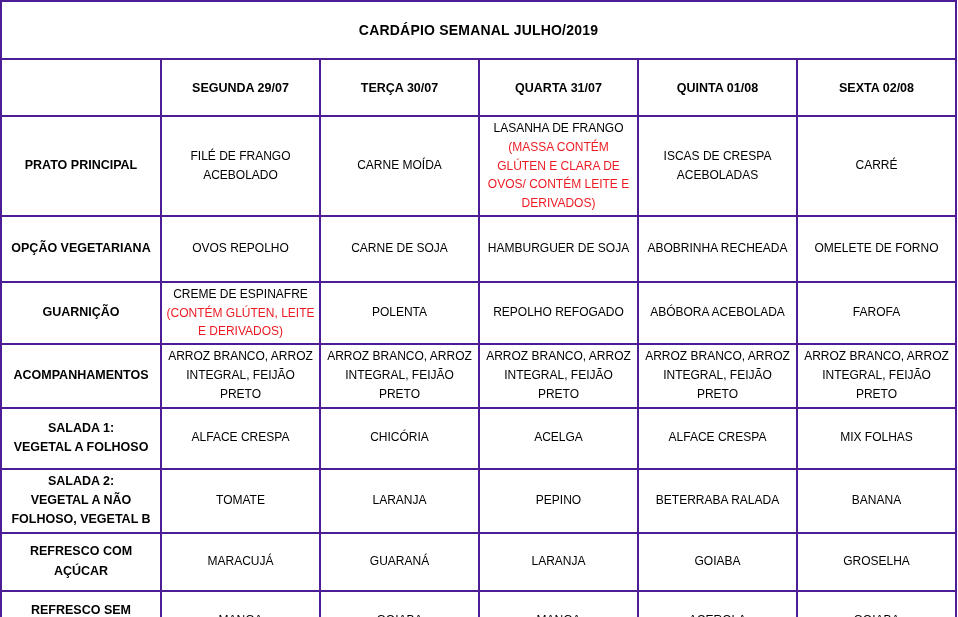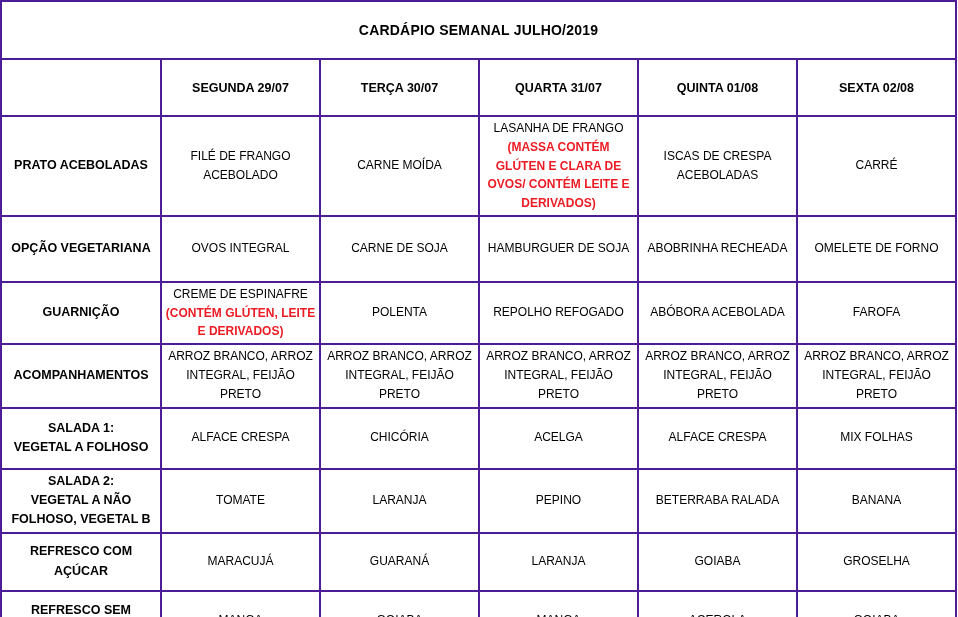--- a/index.html
+++ b/index.html
@@ -52,21 +52,21 @@
     font-weight: normal;
     font-size: 12px;
     line-height: 1.6;
     margin-top: 44px;
   }
   span.dish {
     display: inline;
   }
   span.note {
     display: block;
-    font-weight: bold;
+    font-weight: normal;
     line-height: 1.55;
   }
   tr.bottom-row td { border-bottom-width: 3px; }
 </style>
 </head>
 <body>
 
 <div class="page">
   <table class="menu">
     <colgroup>
@@ -86,34 +86,34 @@
     <tr style="height:57px;">
       <th class="day-header"></th>
       <th class="day-header">SEGUNDA 29/07</th>
       <th class="day-header">TERÇA 30/07</th>
       <th class="day-header">QUARTA 31/07</th>
       <th class="day-header">QUINTA 01/08</th>
       <th class="day-header">SEXTA 02/08</th>
     </tr>
 
     <tr style="height:81px;">
-      <td class="row-label">PRATO ACEBOLADAS</td>
+      <td class="row-label">PRATO PRINCIPAL</td>
       <td class="menu-cell"><span class="dish">FILÉ DE FRANGO ACEBOLADO</span></td>
       <td class="menu-cell"><span class="dish">CARNE MOÍDA</span></td>
       <td class="menu-cell">
         <span class="dish">LASANHA DE FRANGO</span>
         <span class="note" style="color: rgb(237, 28, 36);">(MASSA CONTÉM GLÚTEN E CLARA DE OVOS/ CONTÉM LEITE E DERIVADOS)</span>
       </td>
       <td class="menu-cell"><span class="dish">ISCAS DE CRESPA ACEBOLADAS</span></td>
       <td class="menu-cell"><span class="dish">CARRÉ</span></td>
     </tr>
 
     <tr style="height:66px;">
       <td class="row-label">OPÇÃO VEGETARIANA</td>
-      <td class="menu-cell"><span class="dish">OVOS INTEGRAL</span></td>
+      <td class="menu-cell"><span class="dish">OVOS REPOLHO</span></td>
       <td class="menu-cell"><span class="dish">CARNE DE SOJA</span></td>
       <td class="menu-cell"><span class="dish">HAMBURGUER DE SOJA</span></td>
       <td class="menu-cell"><span class="dish">ABOBRINHA RECHEADA</span></td>
       <td class="menu-cell"><span class="dish">OMELETE DE FORNO</span></td>
     </tr>
 
     <tr style="height:60px;">
       <td class="row-label">GUARNIÇÃO</td>
       <td class="menu-cell">
         <span class="dish">CREME DE ESPINAFRE</span>

